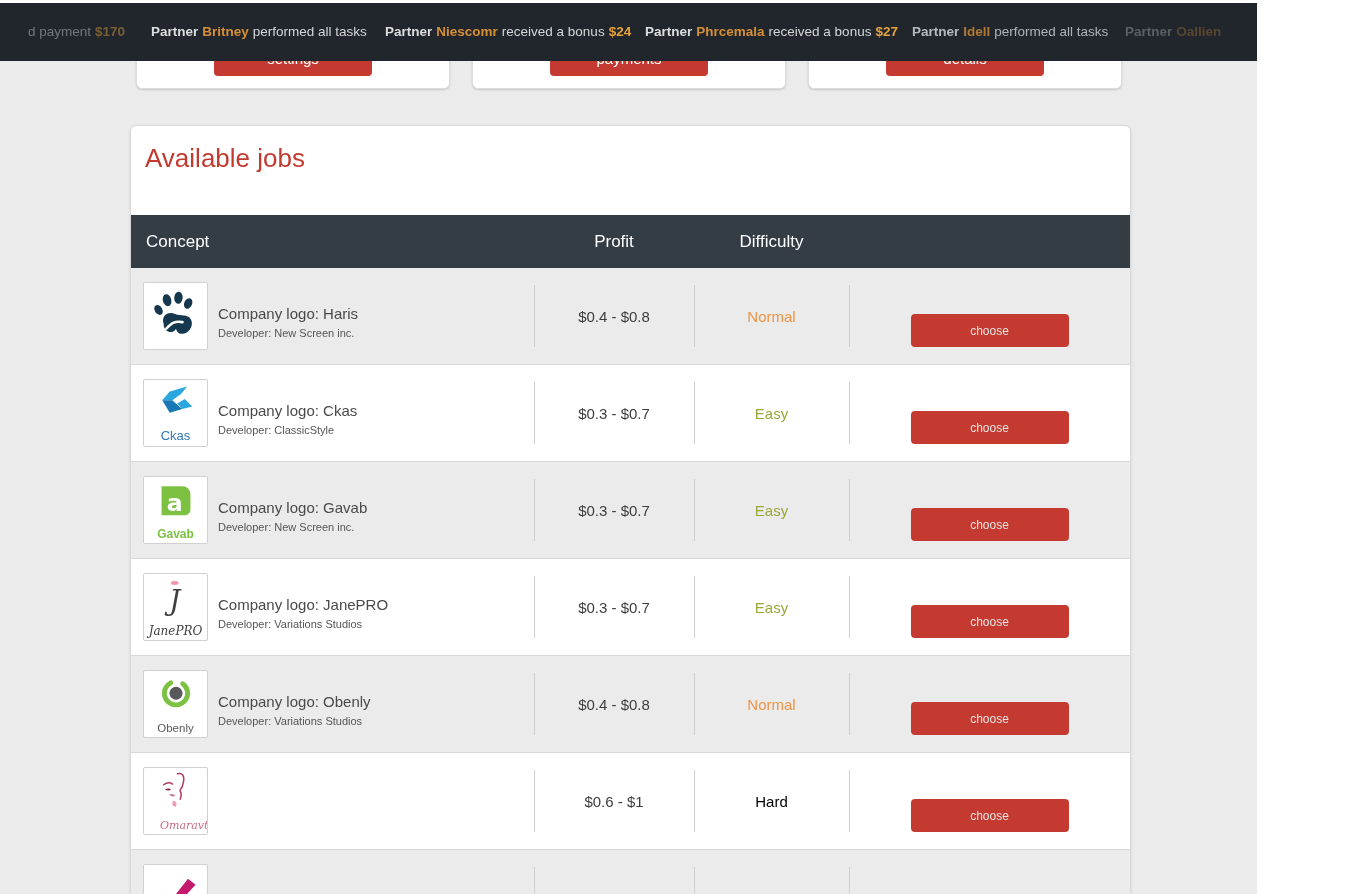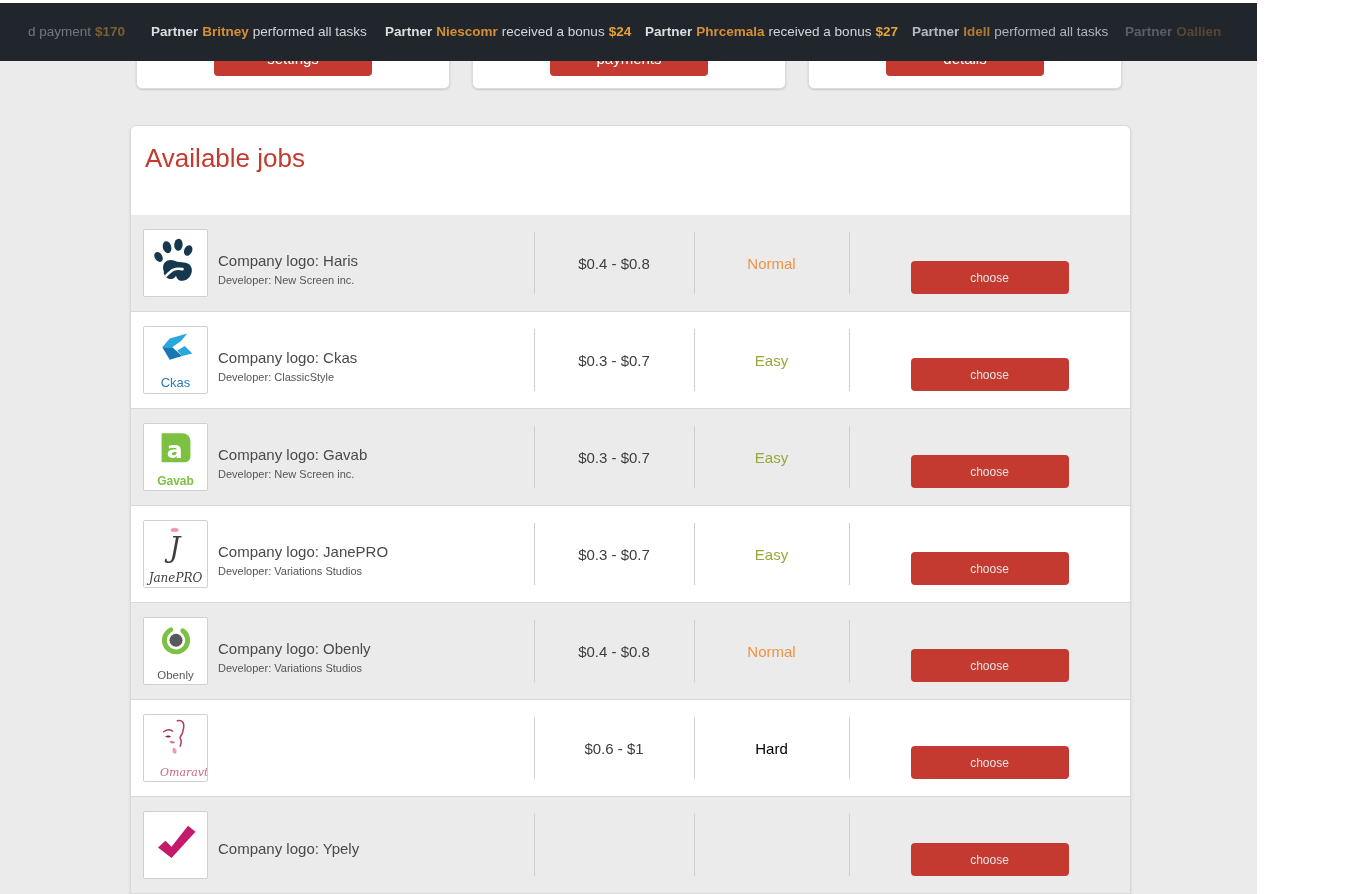--- a/index.html
+++ b/index.html
@@ -103,20 +103,26 @@
     </span>
     <span class="tick pos5">
       <span class="t-prefix">Partner</span><span class="t-name">Oallien</span>
     </span>
   </div>
 
   <div class="panel">
     <div class="panel-head">
       <div class="panel-title">Available jobs</div>
     </div>
+    <div class="thead">
+      <div class="col-concept">Concept</div>
+      <div class="col-profit">Profit</div>
+      <div class="col-diff">Difficulty</div>
+      <div class="col-action"></div>
+    </div>
     <div id="rows">
         <div class="row odd">
           <div class="cell concept">
             <div class="logo-box">
               <span><svg viewBox="0 0 64 64" width="52" height="52">
                   <g fill="#16384e">
                     <ellipse cx="21" cy="15" rx="5.2" ry="7.5" transform="rotate(-14 21 15)"></ellipse>
                     <ellipse cx="35" cy="12" rx="5.2" ry="7.5" transform="rotate(4 35 12)"></ellipse>
                     <ellipse cx="47" cy="19" rx="4.8" ry="6.8" transform="rotate(24 47 19)"></ellipse>
                     <ellipse cx="10.5" cy="27" rx="4.6" ry="6.6" transform="rotate(-32 10.5 27)"></ellipse>

